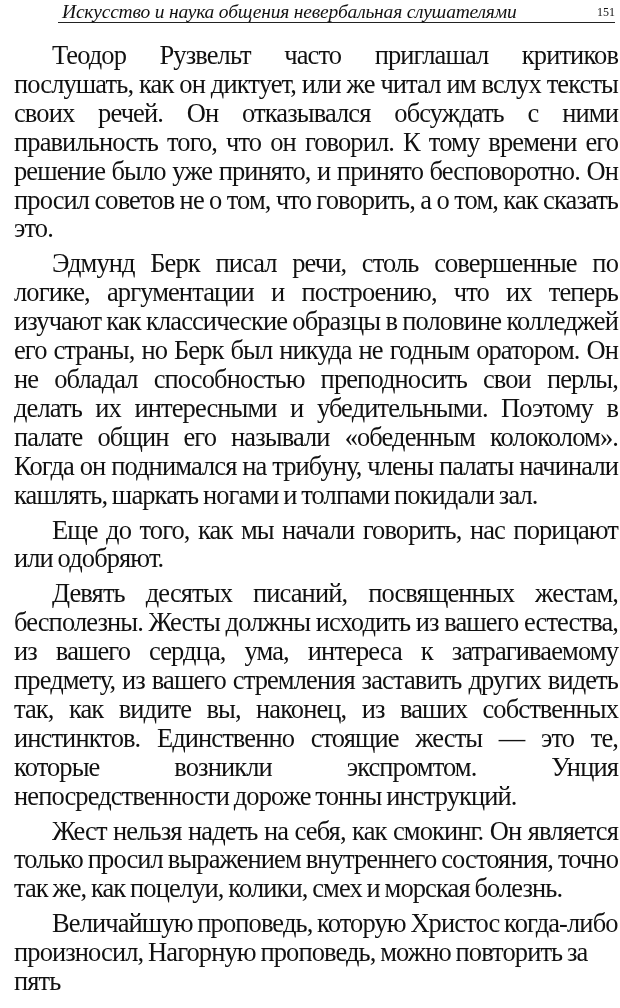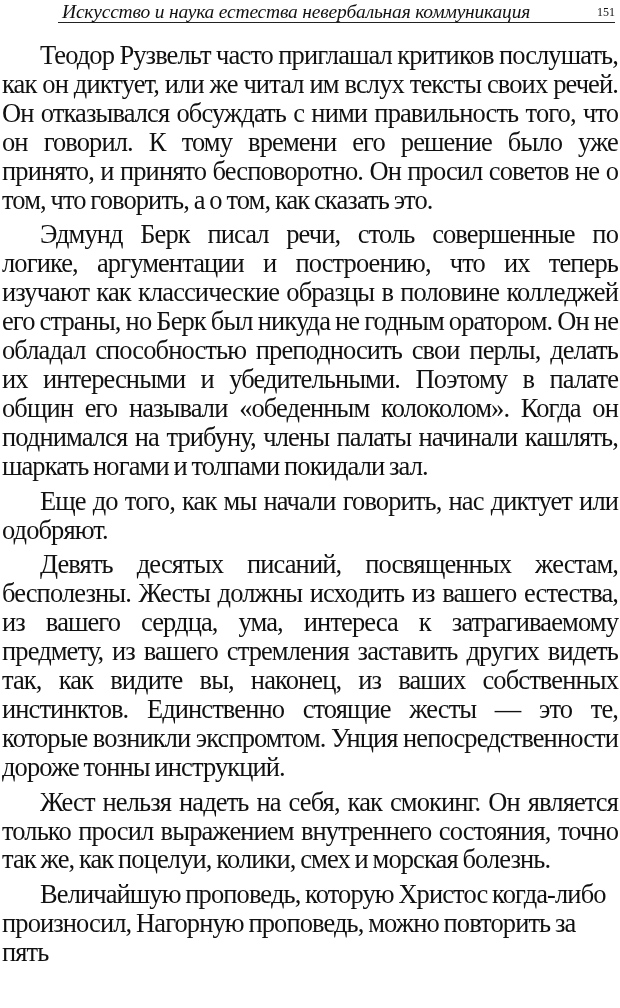--- a/index.html
+++ b/index.html
@@ -46,40 +46,40 @@
       line-height: 20px;
       padding-right: 0px;
     }
     .body-text {
       position: absolute;
       left: 2px;
       top: 41px;
       width: 616px;
     }
     .para {
-      margin: 0 0 6px 0;
+      margin: 0 0 6px 12px;
       font-size: 26.5px;
       line-height: 28.9px;
       text-align: justify;
       text-indent: 38px;
       letter-spacing: -0.9px;
       word-spacing: -1px;
       hyphens: none;
     }
   </style>
 </head>
 <body>
 
 <div class="page">
   <div class="running-header">
-    <span class="header-title">Искусство и наука естества невербальная коммуникация</span>
+    <span class="header-title">Искусство и наука общения невербальная слушателями</span>
     <span class="header-page">151</span>
   </div>
 
   <div class="body-text">
     <p class="para">Теодор Рузвельт часто приглашал критиков послушать, как он диктует, или же читал им вслух тексты своих речей. Он отказывался обсуждать с ними правильность того, что он говорил. К тому времени его решение было уже принято, и принято бесповоротно. Он просил советов не о том, что говорить, а о том, как сказать это.</p>
     <p class="para">Эдмунд Берк писал речи, столь совершенные по логике, аргументации и построению, что их теперь изучают как классические образцы в половине колледжей его страны, но Берк был никуда не годным оратором. Он не обладал способностью преподносить свои перлы, делать их интересными и убедительными. Поэтому в палате общин его называли «обеденным колоколом». Когда он поднимался на трибуну, члены палаты начинали кашлять, шаркать ногами и толпами покидали зал.</p>
-    <p class="para">Еще до того, как мы начали говорить, нас диктует или одобряют.</p>
+    <p class="para">Еще до того, как мы начали говорить, нас порицают или одобряют.</p>
     <p class="para">Девять десятых писаний, посвященных жестам, бесполезны. Жесты должны исходить из вашего естества, из вашего сердца, ума, интереса к затрагиваемому предмету, из вашего стремления заставить других видеть так, как видите вы, наконец, из ваших собственных инстинктов. Единственно стоящие жесты — это те, которые возникли экспромтом. Унция непосредственности дороже тонны инструкций.</p>
     <p class="para">Жест нельзя надеть на себя, как смокинг. Он является только просил выражением внутреннего состояния, точно так же, как поцелуи, колики, смех и морская болезнь.</p>
     <p class="para" style="text-align: left;">Величайшую проповедь, которую Христос когда-либо произносил, Нагорную проповедь, можно повторить за пять</p>
   </div>
 </div>
 
 </body></html>

